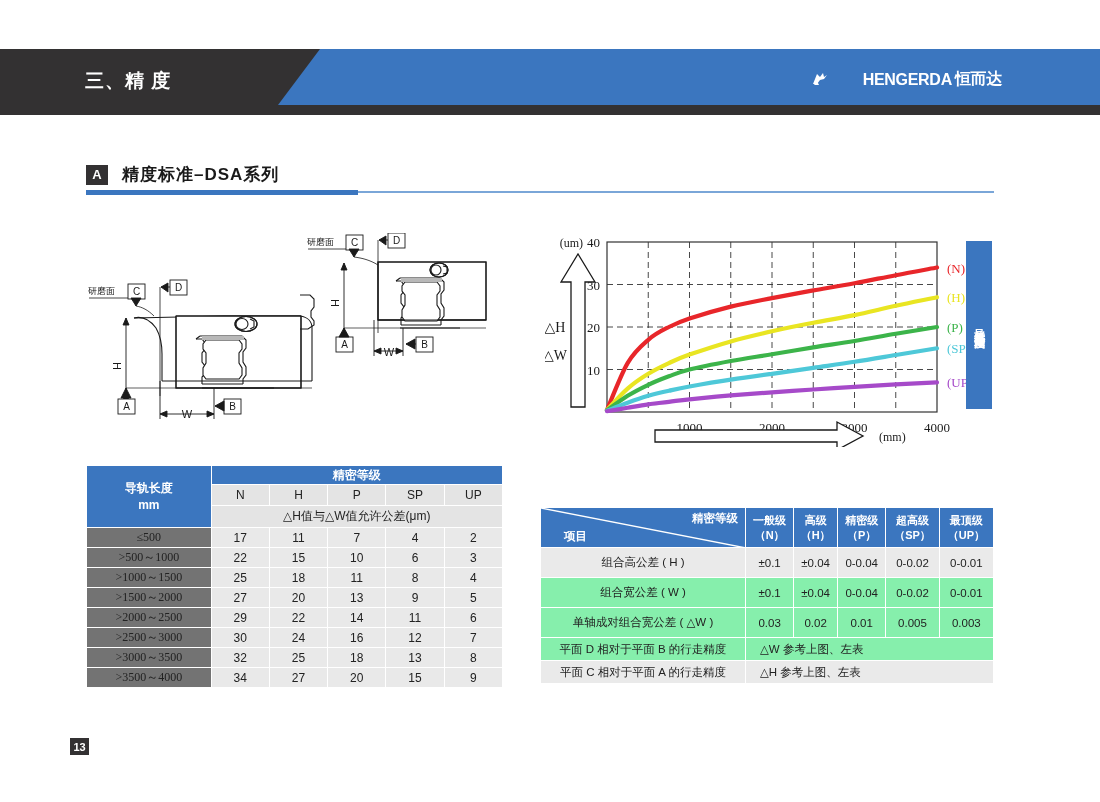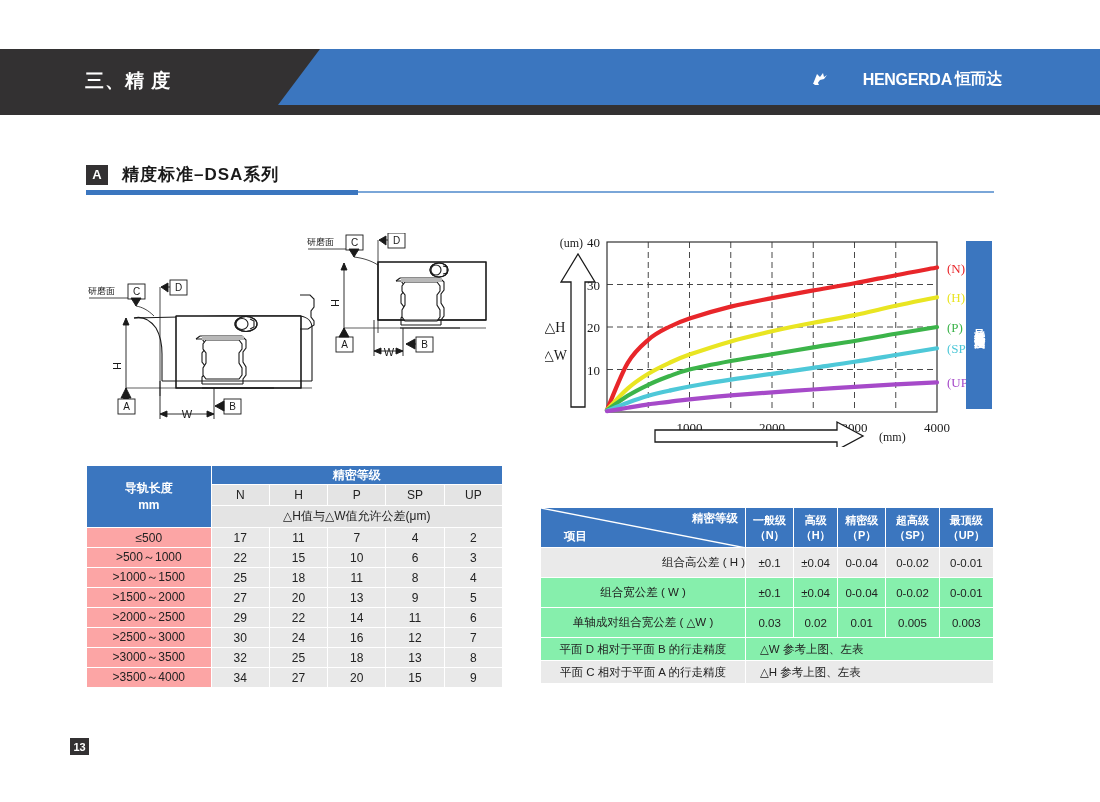--- a/index.html
+++ b/index.html
@@ -54,21 +54,21 @@
     display: flex; align-items: center; justify-content: center; line-height: 1.05;
   }
   .vtext { writing-mode: vertical-rl; text-orientation: upright; letter-spacing: 1px; }
 
   
   table { border-collapse: collapse; }
   .tbl-left { position: absolute; left: 86px; top: 465px; width: 417px; font-size: 12px; }
   .tbl-left td, .tbl-left th { border: 1px solid #ffffff; text-align: center; }
   .hd-blue { background: #3b76bf; color: #ffffff; font-weight: bold; }
   .hd-grey { background: #e4e4e4; color: #222; font-weight: normal; }
-  .cell-grey-dark { background: #fca5a5; color: #222; }
+  .cell-grey-dark { background: #737373; color: #222; font-family: Liberation Serif, serif; }
   .cell-grey-light { background: #e9e9e9; color: #222; }
   .lbl-rail { font-size: 12px; font-weight: bold; line-height: 1.35; }
 
   .tbl-right { position: absolute; left: 540px; top: 507px; width: 454px; font-size: 11.5px; }
   .tbl-right td { border: 1px solid #ffffff; text-align: center; }
   .r-item { background: #eaeaea; color: #222; }
   .r-item-alt { background: #86efac; color: #222; }
   .diag-cell {
     background: #3b76bf; color: #fff; position: relative; height: 40px; padding: 0;
   }
@@ -429,21 +429,21 @@
             <div>（SP）</div>
           </td>
         <td class="grade-th" id="rt-g4">
             <div>最顶级</div>
             <div>（UP）</div>
           </td>
       </tr>
     </tbody>
     <tbody id="rt-body">
         <tr>
-          <td class="r-item" style="height: 30px; text-align: right;">组合高公差 ( H )</td>
+          <td class="r-item" style="height: 30px;">组合高公差 ( H )</td>
           <td class="r-item">±0.1</td>
           <td class="r-item">±0.04</td>
           <td class="r-item">0-0.04</td>
           <td class="r-item">0-0.02</td>
           <td class="r-item">0-0.01</td>
         </tr>
         <tr>
           <td class="r-item-alt" style="height: 30px;">组合宽公差 ( W )</td>
           <td class="r-item-alt">±0.1</td>
           <td class="r-item-alt">±0.04</td>

